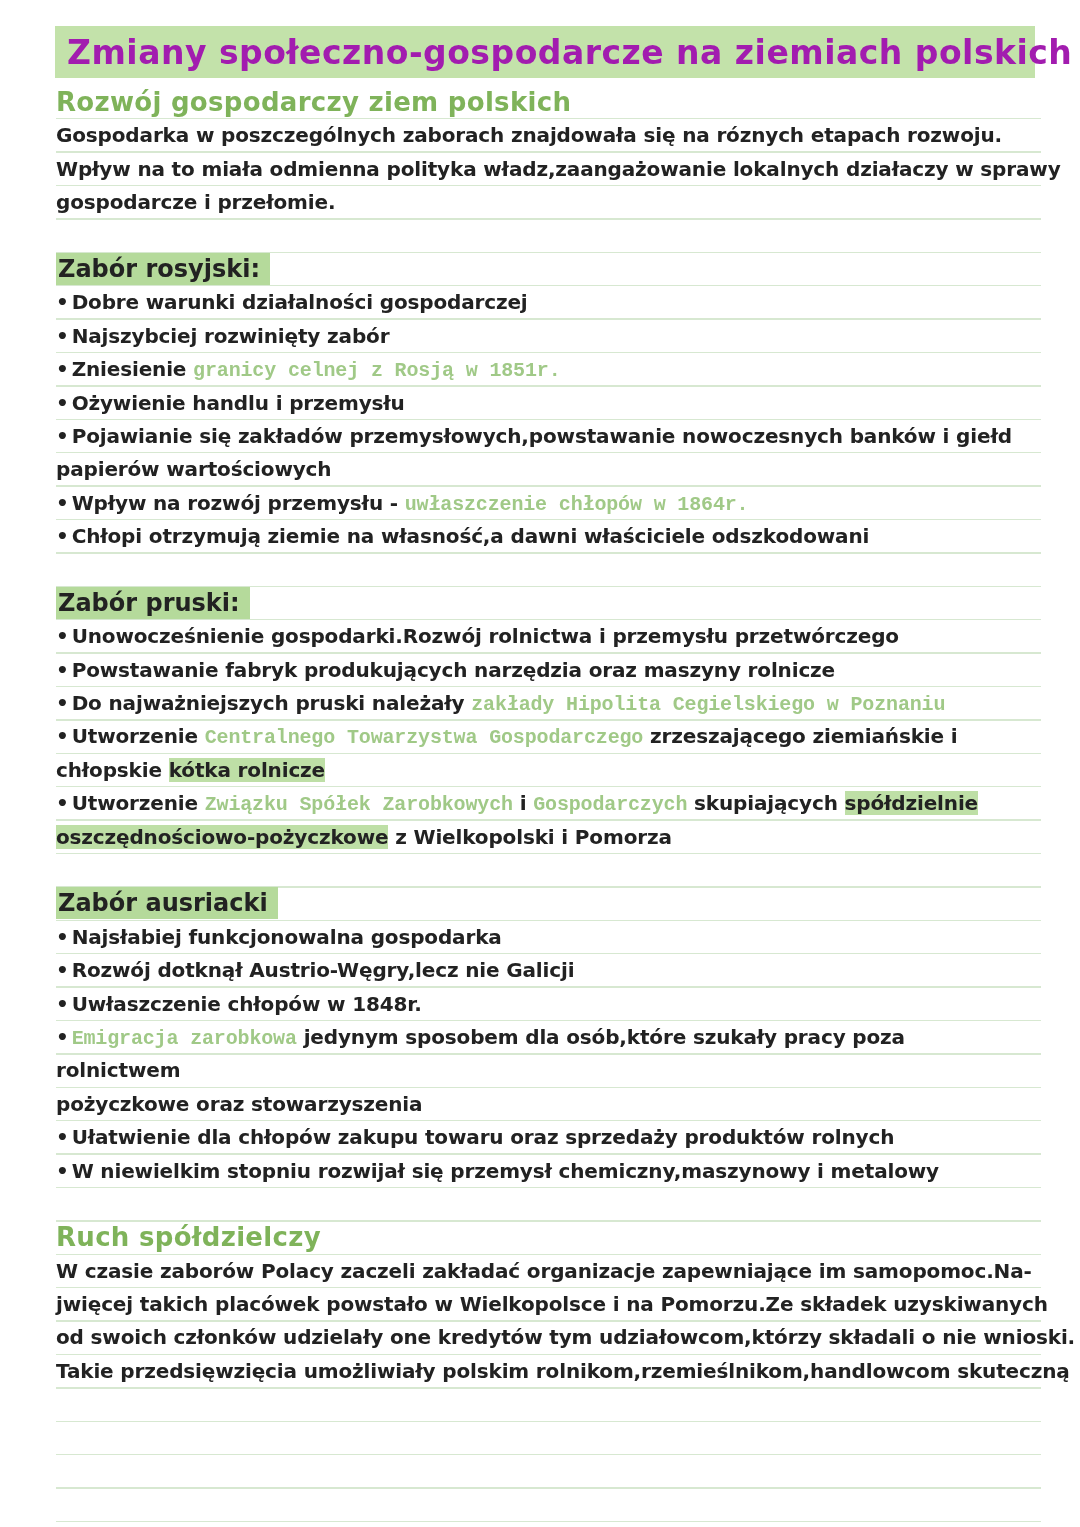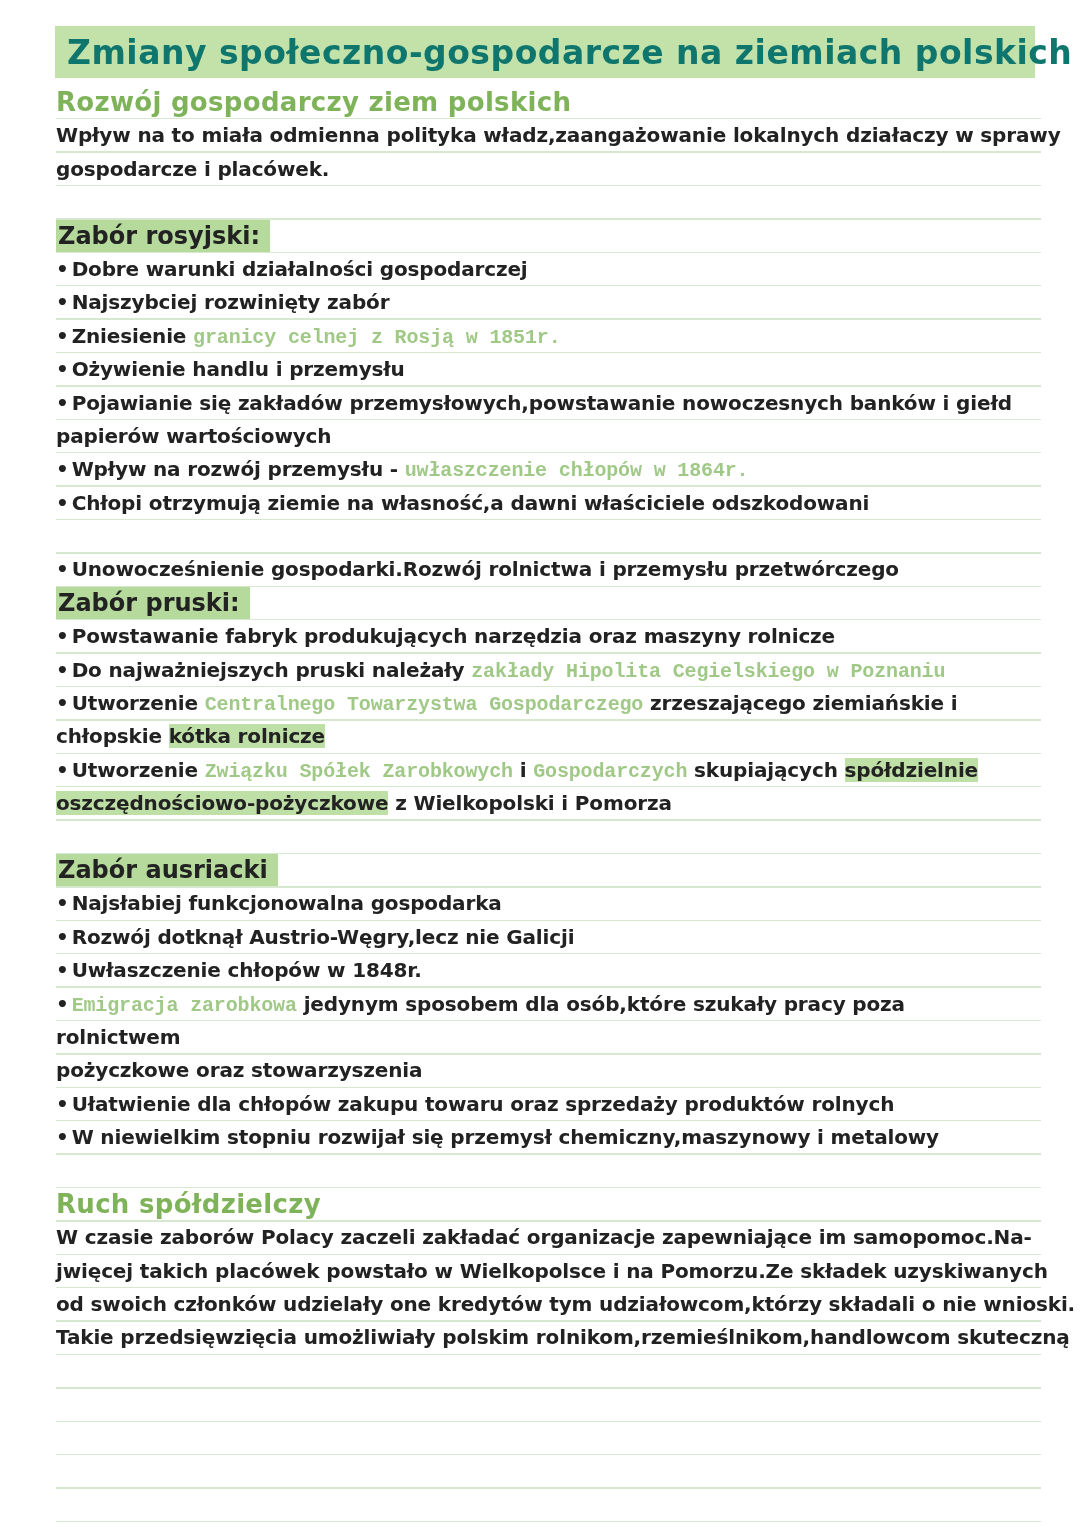--- a/index.html
+++ b/index.html
@@ -22,21 +22,21 @@
     overflow:hidden;
   }
   .title-bar{
     position:absolute;top:26px;left:55px;
     width:980px;height:52px;
     background:var(--title-highlight);
     display:flex;align-items:center;
     padding-left:12px;
   }
   .title-text{
-    font-size:33px;font-weight:bold;color:#0f766e;
+    font-size:33px;font-weight:bold;color:#a21caf;
     letter-spacing:.5px;white-space:nowrap;
   }
   .content{
     position:absolute;top:86px;left:56px;
     width:985px;height:calc(var(--lh) * 43);
     background-image:repeating-linear-gradient(
       to bottom,
       transparent 0,
       transparent calc(var(--lh) - 1.5px),
       var(--rule-line) calc(var(--lh) - 1.5px),
@@ -74,35 +74,36 @@
 </style>
 </head>
 <body>
 
 <div class="page">
   <div class="title-bar">
     <span class="title-text">Zmiany społeczno-gospodarcze na ziemiach polskich</span>
   </div>
   <div class="content">
       <div class="line heading">Rozwój gospodarczy ziem polskich</div>
+      <div class="line text"><span class="seg-n">Gospodarka w poszczególnych zaborach znajdowała się na róznych etapach rozwoju.</span></div>
       <div class="line text"><span class="seg-n">Wpływ na to miała odmienna polityka władz,zaangażowanie lokalnych działaczy w sprawy</span></div>
-      <div class="line text"><span class="seg-n">gospodarcze i placówek.</span></div>
+      <div class="line text"><span class="seg-n">gospodarcze i przełomie.</span></div>
       <div class="line spacer" style="height: calc(var(--lh) * 1);"></div>
       <div class="line"><span class="label">Zabór rosyjski:</span></div>
       <div class="line text"><span class="bullet">•</span><span class="seg-n">Dobre warunki działalności gospodarczej</span></div>
       <div class="line text"><span class="bullet">•</span><span class="seg-n">Najszybciej rozwinięty zabór</span></div>
       <div class="line text"><span class="bullet">•</span><span class="seg-n">Zniesienie </span><span class="seg-g">granicy celnej z Rosją w 1851r.</span></div>
       <div class="line text"><span class="bullet">•</span><span class="seg-n">Ożywienie handlu i przemysłu</span></div>
       <div class="line text"><span class="bullet">•</span><span class="seg-n">Pojawianie się zakładów przemysłowych,powstawanie nowoczesnych banków i giełd</span></div>
       <div class="line text"><span class="seg-n">papierów wartościowych</span></div>
       <div class="line text"><span class="bullet">•</span><span class="seg-n">Wpływ na rozwój przemysłu - </span><span class="seg-g">uwłaszczenie chłopów w 1864r.</span></div>
       <div class="line text"><span class="bullet">•</span><span class="seg-n">Chłopi otrzymują ziemie na własność,a dawni właściciele odszkodowani</span></div>
       <div class="line spacer" style="height: calc(var(--lh) * 1);"></div>
+      <div class="line"><span class="label">Zabór pruski:</span></div>
       <div class="line text"><span class="bullet">•</span><span class="seg-n">Unowocześnienie gospodarki.Rozwój rolnictwa i przemysłu przetwórczego</span></div>
-      <div class="line"><span class="label">Zabór pruski:</span></div>
       <div class="line text"><span class="bullet">•</span><span class="seg-n">Powstawanie fabryk produkujących narzędzia oraz maszyny rolnicze</span></div>
       <div class="line text"><span class="bullet">•</span><span class="seg-n">Do najważniejszych pruski należały </span><span class="seg-g">zakłady Hipolita Cegielskiego w Poznaniu</span></div>
       <div class="line text"><span class="bullet">•</span><span class="seg-n">Utworzenie </span><span class="seg-g">Centralnego Towarzystwa Gospodarczego</span><span class="seg-n"> zrzeszającego ziemiańskie i</span></div>
       <div class="line text"><span class="seg-n">chłopskie </span><span class="seg-h">kótka rolnicze</span></div>
       <div class="line text"><span class="bullet">•</span><span class="seg-n">Utworzenie </span><span class="seg-g">Związku Spółek Zarobkowych</span><span class="seg-n"> i </span><span class="seg-g">Gospodarczych</span><span class="seg-n"> skupiających </span><span class="seg-h">spółdzielnie</span></div>
       <div class="line text"><span class="seg-h">oszczędnościowo-pożyczkowe</span><span class="seg-n"> z Wielkopolski i Pomorza</span></div>
       <div class="line spacer" style="height: calc(var(--lh) * 1);"></div>
       <div class="line"><span class="label">Zabór ausriacki</span></div>
       <div class="line text"><span class="bullet">•</span><span class="seg-n">Najsłabiej funkcjonowalna gospodarka</span></div>
       <div class="line text"><span class="bullet">•</span><span class="seg-n">Rozwój dotknął Austrio-Węgry,lecz nie Galicji</span></div>

